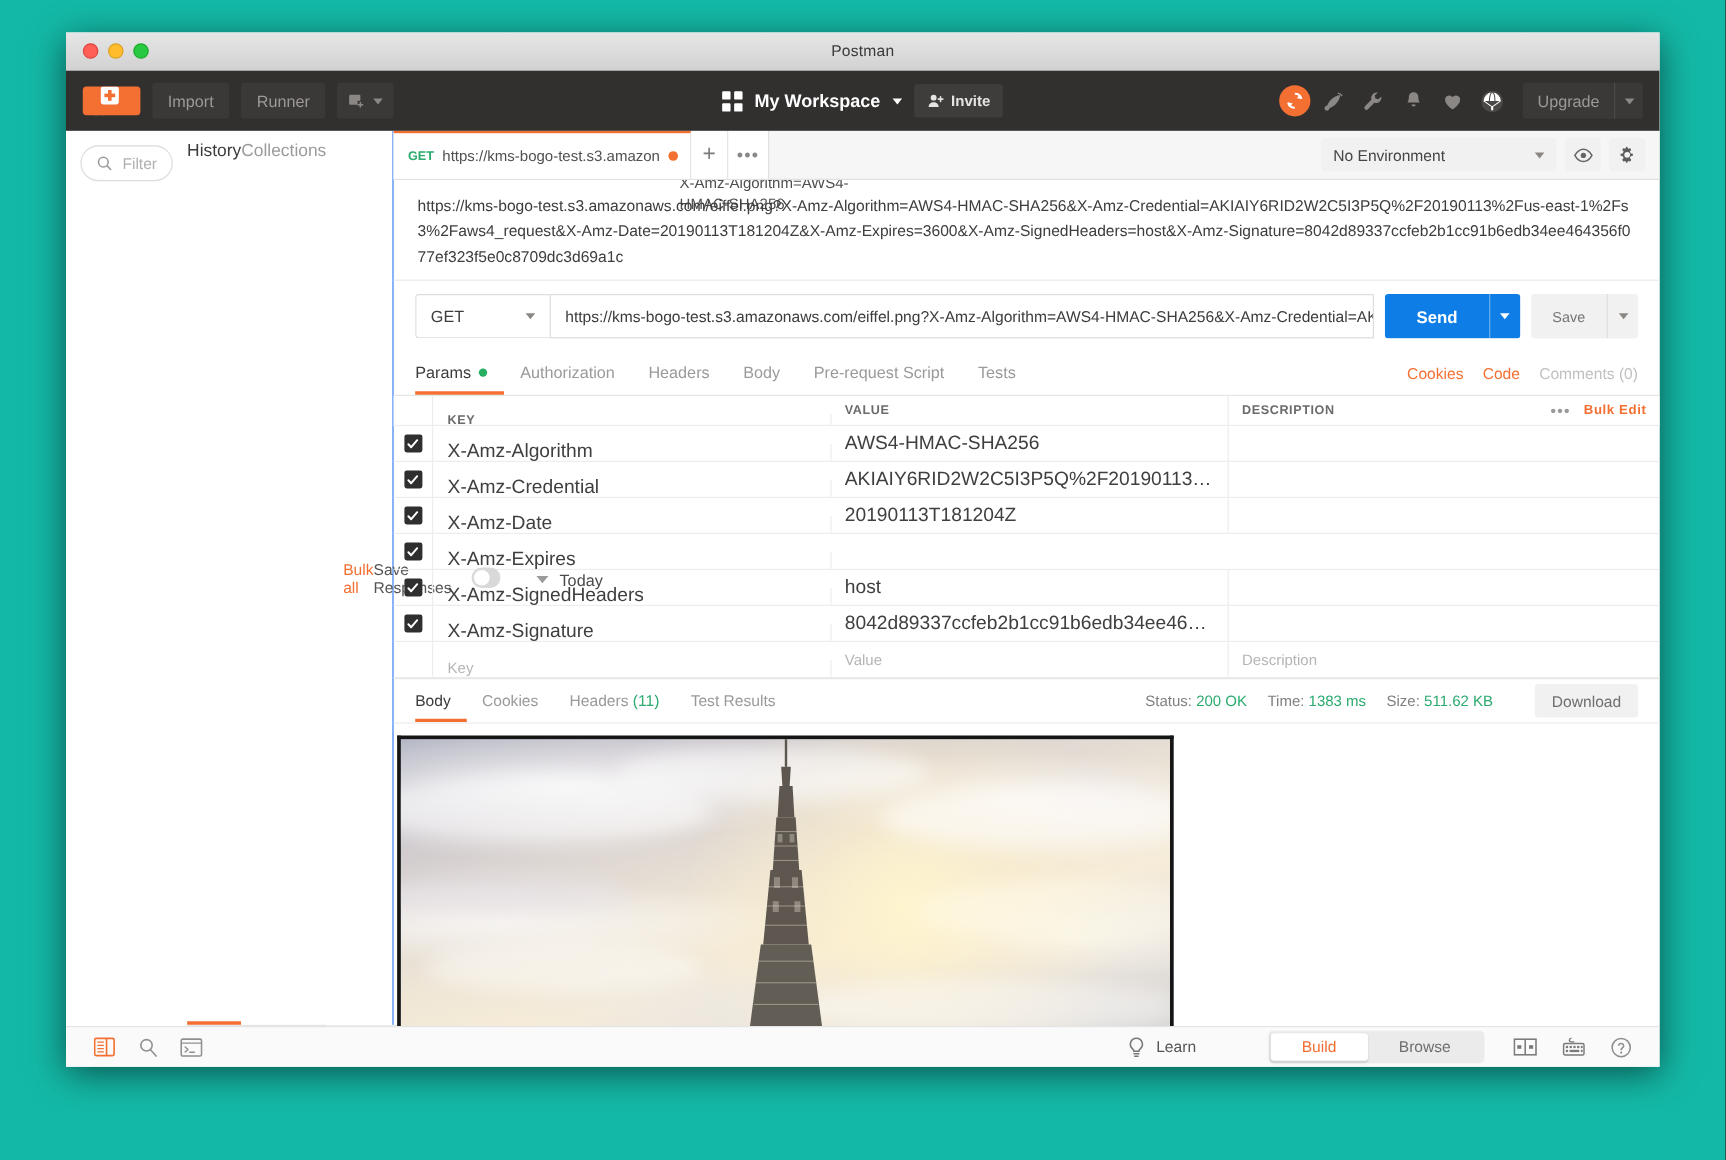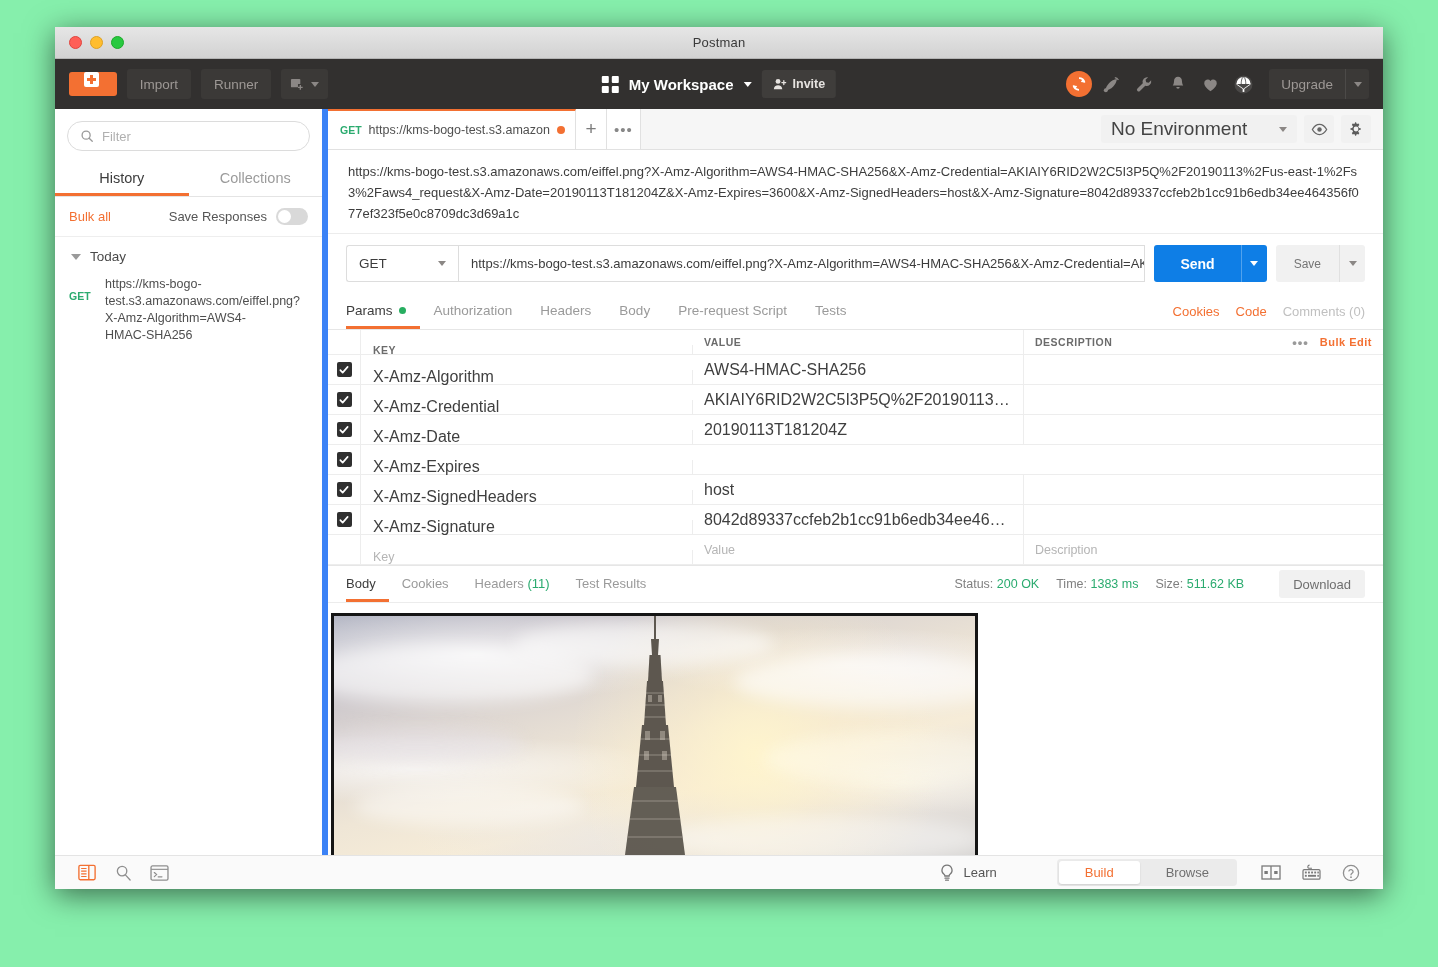--- a/index.html
+++ b/index.html
@@ -5,21 +5,21 @@
   * { box-sizing: border-box; margin: 0; padding: 0; }
   html, body {
     width: 1438px; height: 967px;
     background: #000;
     font-family: "Liberation Sans", sans-serif;
     overflow: hidden;
   }
   .desktop {
     position: relative;
     width: 1438px; height: 967px;
-    background: #86efac;
+    background: #14b8a6;
   }
   
   .window {
     position: absolute;
     left: 55px; top: 27px;
     width: 1328px; height: 862px;
     background: #fff;
     box-shadow: 0 6px 28px rgba(0,0,0,0.55);
     display: flex; flex-direction: column;
     overflow: hidden;
@@ -121,22 +121,22 @@
   .upgrade .cr {
     width: 24px; display: flex; align-items: center; justify-content: center;
     border-left: 1px solid #4c4a48;
   }
   
   .body {
     flex: 1; display: flex; min-height: 0; background: #fff;
   }
   
   .sidebar {
-    width: 273px; flex: none; border-right: 6px solid #3b82f6;
-    display: flex; flex-direction: column; background: #fff;
+    width: 273px; flex: none; border-right: 1px solid #3b82f6;
+    display: flex; background: #fff;
   }
   .filterwrap { padding: 12px 12px 10px 12px; }
   .filterbox {
     height: 30px; border: 1px solid #dcdcdc; border-radius: 15px;
     display: flex; align-items: center; gap: 8px; padding: 0 12px;
     color: #b0b0b0; font-size: 13px;
   }
   .sb-tabs { display: flex; border-bottom: 1px solid #e4e4e4; }
   .sb-tab {
     flex: 1; text-align: center; padding: 9px 0 10px; font-size: 14.5px;
@@ -185,21 +185,21 @@
     color: #7c7c7c; font-size: 19px; background: #fff; border-right: 1px solid #e1e1e1;
   }
   .tab-dots {
     width: 34px; display: flex; align-items: center; justify-content: center;
     color: #888; font-size: 15px; letter-spacing: 1px; background: #fff;
     border-right: 1px solid #e1e1e1;
   }
   .env-area { margin-left: auto; display: flex; align-items: center; gap: 7px; padding: 0 12px; }
   .env-select {
     width: 196px; height: 28px; background: #f1f1f1; border-radius: 3px;
-    display: flex; align-items: center; padding: 0 10px; font-size: 19px; color: #444;
+    display: flex; align-items: center; padding: 0 10px; font-size: 13px; color: #444;
   }
   .env-select .cr { margin-left: auto; }
   .sq-btn {
     width: 30px; height: 28px; background: #f1f1f1; border-radius: 3px;
     display: flex; align-items: center; justify-content: center;
   }
   .urlbanner {
     padding: 11px 20px 9px 20px; font-size: 13px; color: #3d3d3d;
     line-height: 21px; word-break: break-all; border-bottom: 1px solid #ececec;
     flex: none;

